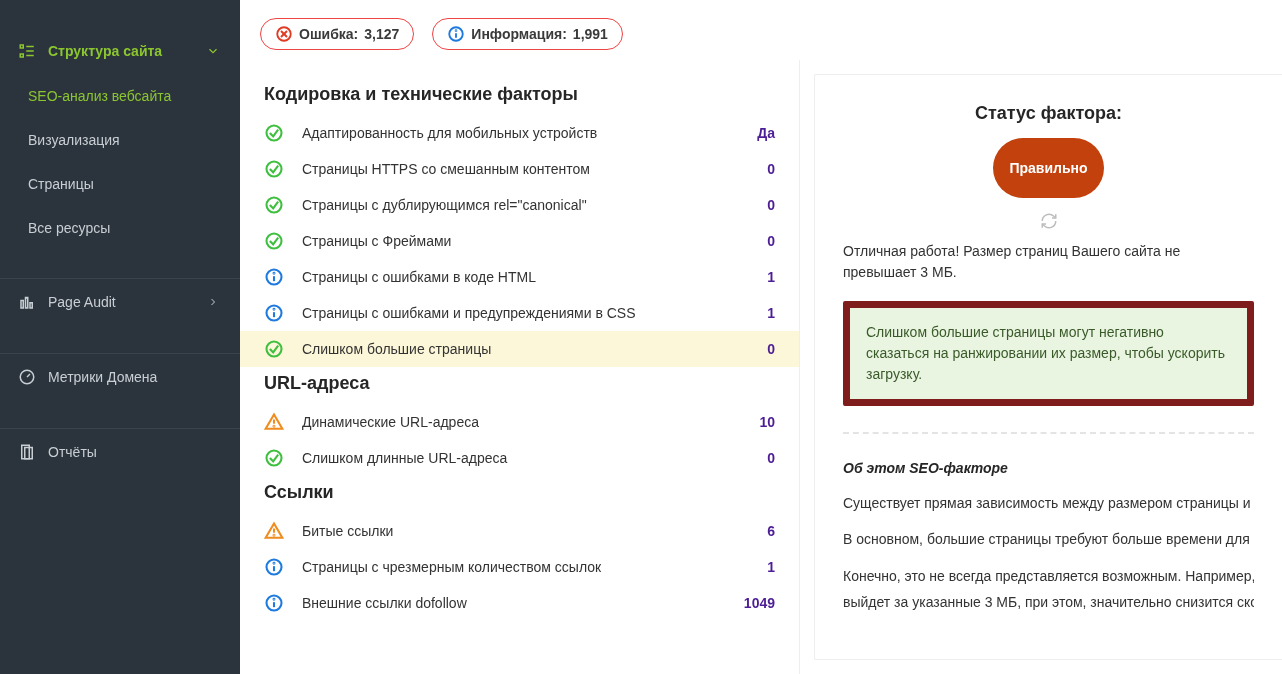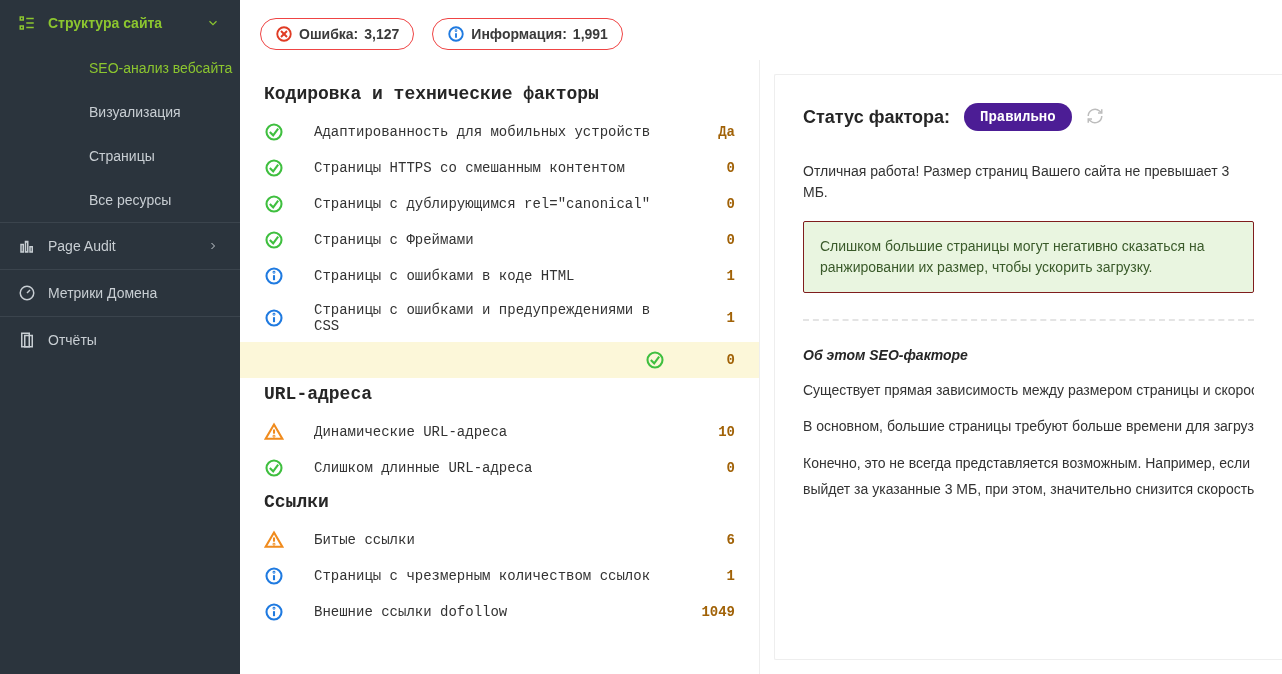--- a/index.html
+++ b/index.html
@@ -1,51 +1,51 @@
 <!DOCTYPE html>
 <html><head>
 <meta charset="utf-8">
 <style>
   html,body{margin:0;padding:0;height:100%;font-family:Arial,Helvetica,sans-serif;font-size:14px;color:#262626;background:#f5f5f5;}
   *{box-sizing:border-box;}
   .app{display:flex;height:674px;width:1282px;overflow:hidden;}
   
   .sidebar{width:240px;background:#2b343d;color:#c8ced3;flex-shrink:0;display:flex;flex-direction:column;font-size:14px;}
-  .nav-item{display:flex;align-items:center;padding:14px 18px;gap:12px;cursor:pointer;color:#c8ced3;position:relative;}
+  .nav-item{display:flex;align-items:center;padding:14px 18px;gap:12px;cursor:pointer;color:#c8ced3;position:relative;margin-top:28px;}
   .nav-item.top{font-weight:600;}
-  .nav-sub{padding-left:72px;padding-top:14px;padding-bottom:14px;cursor:pointer;color:#c8ced3;margin-left:17px;}
+  .nav-sub{padding-left:28px;padding-top:14px;padding-bottom:14px;cursor:pointer;color:#c8ced3;}
   .nav-sub.active{color:#8cc62f;}
   .nav-item.sep{border-top:1px solid #3b444d;text-align:right;}
   .nav-item .chev{margin-left:auto;}
   .brand-highlight{color:#8cc62f;}
   .icon{display:inline-flex;align-items:center;justify-content:center;width:18px;height:18px;flex-shrink:0;}
   
   .main{flex:1;display:flex;flex-direction:column;background:#f9f9f9;min-width:0;}
   .topbar{background:#fff;padding:18px 20px 10px 20px;display:flex;gap:18px;align-items:center;flex-wrap:wrap;}
   .pill{display:inline-flex;align-items:center;gap:6px;border:1px solid #ef4444;border-radius:999px;padding:6px 14px;font-weight:600;color:#3a3a3a;background:#fff;}
   .pill svg{flex-shrink:0;}
   .content{display:flex;flex:1;min-height:0;background:#fff;}
   
-  .factor-list{width:520px;padding:18px 0;overflow-y:auto;border-right:1px solid #eee;position:relative;font-family:Liberation Mono, monospace;}
+  .factor-list{width:560px;padding:18px 0;overflow-y:auto;border-right:1px solid #eee;position:relative;}
   .factor-list::-webkit-scrollbar{width:10px;}
   .factor-list::-webkit-scrollbar-thumb{background:#c7c7c7;border-radius:5px;}
   .section-title{font-size:18px;font-weight:700;padding:6px 24px 10px 24px;}
-  .row{display:flex;align-items:center;gap:30px;padding:8px 24px;cursor:pointer;justify-content:flex-end;}
+  .row{display:flex;align-items:center;gap:18px;padding:8px 24px;cursor:pointer;}
   .row.selected{background:#fcf7d9;}
   .row .label{flex:1;color:#333;}
-  .row .value{font-weight:700;color:#a16207;min-width:40px;text-align:right;}
+  .row .value{font-weight:700;color:#4c1d95;min-width:40px;text-align:right;}
   .status-icon{width:20px;height:20px;flex-shrink:0;}
   
   .detail{flex:1;padding:28px 28px 28px 28px;overflow:hidden;background:#fff;margin:14px 0 14px 14px;border:1px solid #eee;border-right:none;border-radius:2px 0 0 2px;min-width:0;}
-  .detail-head{display:flex;align-items:center;gap:14px;margin-bottom:30px;}
+  .detail-head{display:flex;align-items:center;gap:14px;margin-bottom:8px;flex-direction:column;}
   .detail-head h2{font-size:18px;margin:0;font-weight:700;}
-  .badge{background:#4c1d95;color:#fff;border-radius:999px;padding:6px 16px;font-weight:600;font-size:14px;font-family:Liberation Mono, monospace;}
+  .badge{background:#c2410c;color:#fff;border-radius:999px;padding:22px 16px;font-weight:600;font-size:14px;}
   .refresh{color:#bdbdbd;cursor:pointer;}
   .summary{color:#333;margin-bottom:18px;line-height:1.5;}
-  .tipbox{background:#e9f5e0;border:1px solid #7f1d1d;padding:14px 16px;color:#3a5a2a;line-height:1.5;border-radius:2px;}
+  .tipbox{background:#e9f5e0;border:7px solid #7f1d1d;padding:14px 16px;color:#3a5a2a;line-height:1.5;border-radius:2px;}
   .divider{border:none;border-top:2px dashed #e4e4e4;margin:26px 0;}
   .about-title{font-weight:700;margin-bottom:16px;font-style:italic;}
   .about p{line-height:1.6;margin:0 0 14px 0;color:#333;white-space:nowrap;overflow:hidden;}
 </style>
 </head>
 <body>
 
 <div class="app">
 
   <div class="sidebar">
@@ -183,20 +183,21 @@
               <circle cx="12" cy="7.5" r="0.5" fill="#1f7ae0"></circle>
             </svg>
             <span class="label">Страницы с ошибками и предупреждениями в  CSS</span>
             <span class="value">1</span>
           </div>
           <div class="row selected">
             <svg class="status-icon" viewBox="0 0 24 24" fill="none" stroke="#3fbf3f" stroke-width="2.5">
               <circle cx="12" cy="12" r="9"></circle>
               <polyline points="7 12 11 16 17 8"></polyline>
             </svg>
+            <span class="label">Слишком большие страницы</span>
             <span class="value">0</span>
           </div>
           <div class="section-title">URL-адреса</div>
           <div class="row">
             <svg class="status-icon" viewBox="0 0 24 24" fill="none" stroke="#f08b1d" stroke-width="2.5">
               <polygon points="12 3 22 20 2 20 12 3"></polygon>
               <line x1="12" y1="9" x2="12" y2="14"></line>
               <circle cx="12" cy="17" r="0.5" fill="#f08b1d"></circle>
             </svg>
             <span class="label">Динамические URL-адреса</span>

